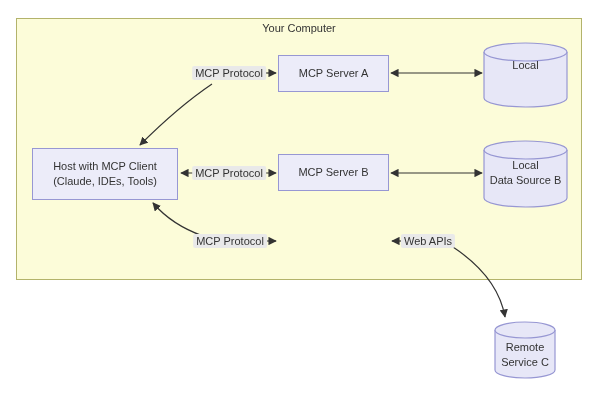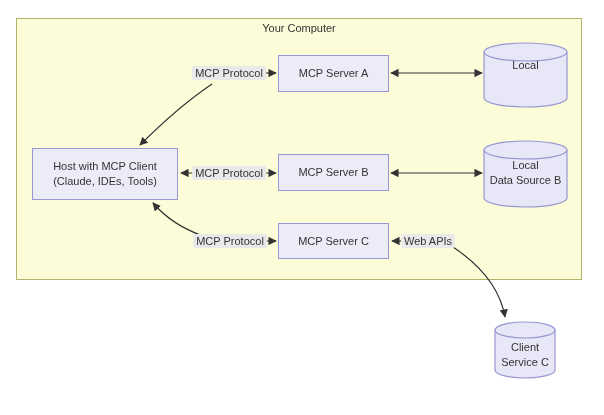--- a/index.html
+++ b/index.html
@@ -90,33 +90,30 @@
   <div class="node srv-a">
     <span>MCP Server A</span>
   </div>
   <div class="node host">
     <span>Host with MCP Client</span>
     <span>(Claude, IDEs, Tools)</span>
   </div>
   <div class="node srv-b">
     <span>MCP Server B</span>
   </div>
-  <div class="node srv-c">
-    <span>MCP Server C</span>
-  </div>
 
   <div class="cyl-text ds-a">
     <div>Local</div>
   </div>
   <div class="cyl-text ds-b">
     <div>Local</div>
     <div>Data Source B</div>
   </div>
   <div class="cyl-text ds-c">
-    <div>Client</div>
+    <div>Remote</div>
     <div>Service C</div>
   </div>
 
   <div class="edge-label lbl-a">MCP Protocol</div>
   <div class="edge-label lbl-b">MCP Protocol</div>
   <div class="edge-label lbl-c">MCP Protocol</div>
   <div class="edge-label lbl-web">Web APIs</div>
 
 </div>
 

